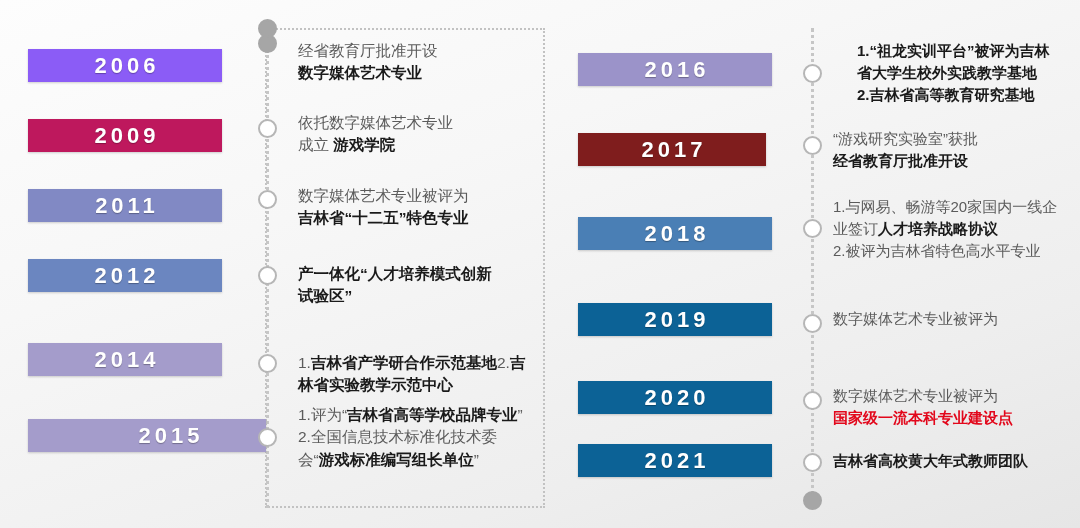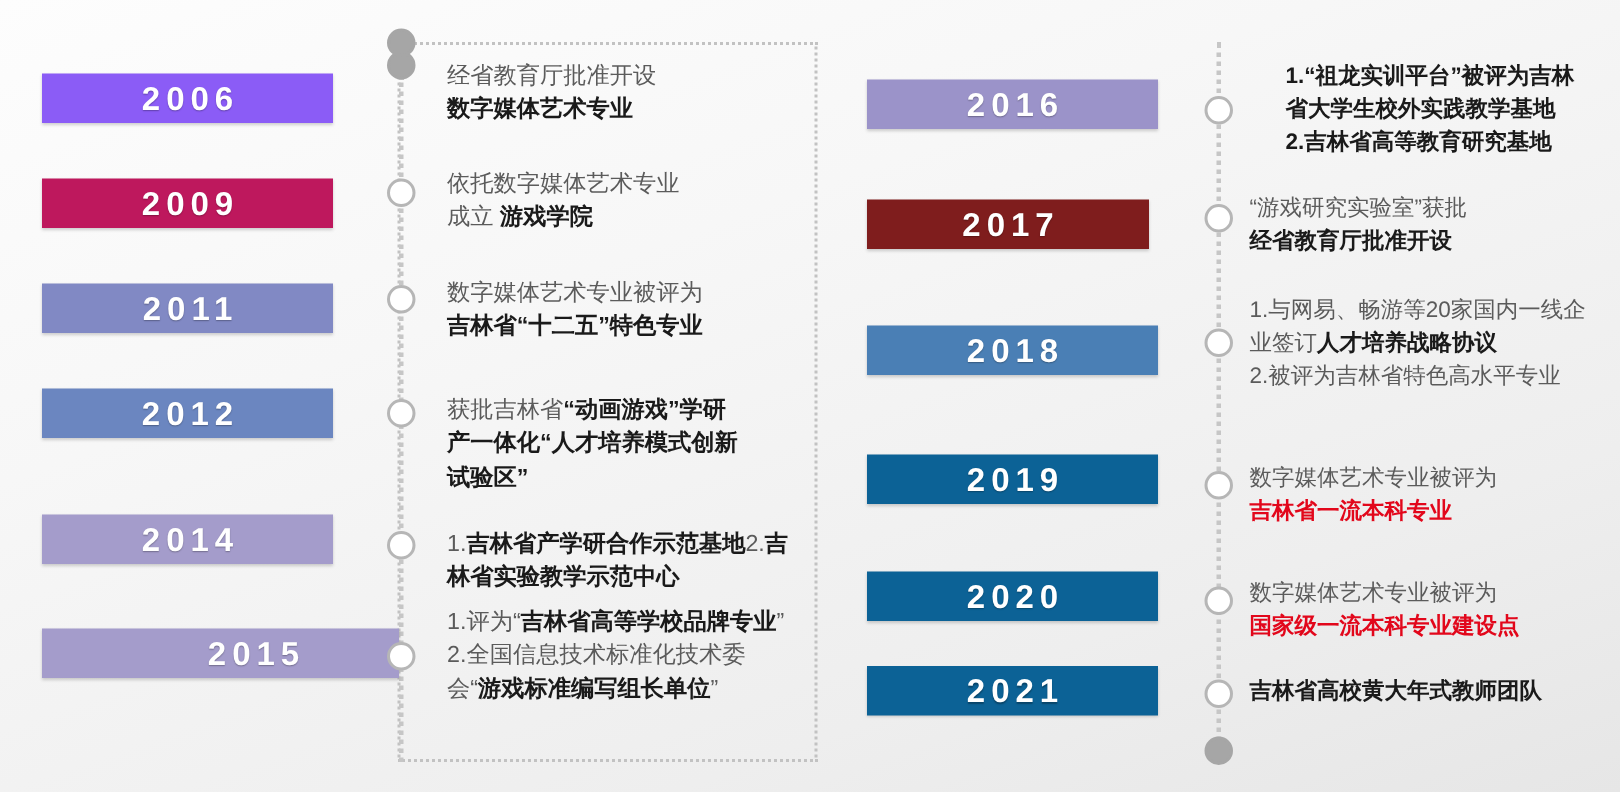--- a/index.html
+++ b/index.html
@@ -78,39 +78,39 @@
       <div class="node filled" style="left: 258px; top: 34px;"></div>
       <div class="note" style="left: 298px; top: 40px; width: 232px;"><div><span class="lead">经省教育厅批准开设</span></div><div><span class="strong">数字媒体艺术专业</span></div></div>
       <div class="year-bar" style="left: 28px; top: 119px; width: 194px; background: #be185d;">2009</div>
       <div class="node" style="left: 258px; top: 119px;"></div>
       <div class="note" style="left: 298px; top: 112px; width: 232px;"><div><span class="lead">依托数字媒体艺术专业</span></div><div><span class="lead">成立 </span><span class="strong">游戏学院</span></div></div>
       <div class="year-bar" style="left: 28px; top: 189px; width: 194px; background: rgb(129, 137, 196);">2011</div>
       <div class="node" style="left: 258px; top: 190px;"></div>
       <div class="note" style="left: 298px; top: 185px; width: 232px;"><div><span class="lead">数字媒体艺术专业被评为</span></div><div><span class="strong">吉林省“十二五”特色专业</span></div></div>
       <div class="year-bar" style="left: 28px; top: 259px; width: 194px; background: rgb(107, 134, 192);">2012</div>
       <div class="node" style="left: 258px; top: 266px;"></div>
-      <div class="note" style="left: 298px; top: 263px; width: 232px;"><div><span class="lead">获批吉林省</span><span class="strong">“动画游戏”学研</span></div><div><span class="strong">产一体化“人才培养模式创新</span></div><div><span class="strong">试验区”</span></div></div>
+      <div class="note" style="left: 298px; top: 263px; width: 232px;"><div><span class="strong">产一体化“人才培养模式创新</span></div><div><span class="strong">试验区”</span></div></div>
       <div class="year-bar" style="left: 28px; top: 343px; width: 194px; background: rgb(164, 156, 203);">2014</div>
       <div class="node" style="left: 258px; top: 354px;"></div>
       <div class="note" style="left: 298px; top: 352px; width: 232px;"><div><span class="lead">1.</span><span class="strong">吉林省产学研合作示范基地</span><span class="lead">2.</span><span class="strong">吉林省实验教学示范中心</span></div></div>
       <div class="year-bar" style="left: 28px; top: 419px; width: 194px; background: rgb(164, 156, 203); padding-left: 44px;">2015</div>
       <div class="node" style="left: 258px; top: 428px;"></div>
       <div class="note" style="left: 298px; top: 404px; width: 232px;"><div><span class="lead">1.评为“</span><span class="strong">吉林省高等学校品牌专业</span><span class="lead">”</span></div><div><span class="lead">2.全国信息技术标准化技术委</span><span class="lead">会“</span><span class="strong">游戏标准编写组长单位</span><span class="lead">”</span></div></div>
       <div class="year-bar" style="left: 578px; top: 53px; width: 194px; background: rgb(155, 147, 201);">2016</div>
       <div class="node" style="left: 803px; top: 64px;"></div>
       <div class="note right-col" style="left: 833px; top: 40px; width: 232px; margin-left: 24px;"><div><span class="strong">1.“祖龙实训平台”被评为吉林</span></div><div><span class="strong">省大学生校外实践教学基地</span></div><div><span class="strong">2.吉林省高等教育研究基地</span></div></div>
       <div class="year-bar" style="left: 578px; top: 133px; width: 188px; background: #7f1d1d;">2017</div>
       <div class="node" style="left: 803px; top: 136px;"></div>
       <div class="note right-col" style="left: 833px; top: 128px; width: 232px;"><div><span class="lead">“游戏研究实验室”获批</span></div><div><span class="strong">经省教育厅批准开设</span></div></div>
       <div class="year-bar" style="left: 578px; top: 217px; width: 194px; background: rgb(74, 127, 181);">2018</div>
       <div class="node" style="left: 803px; top: 219px;"></div>
       <div class="note right-col" style="left: 833px; top: 196px; width: 232px;"><div><span class="lead">1.与网易、畅游等20家国内一</span><span class="lead">线企业签订</span><span class="strong">人才培养战略协议</span></div><div><span class="lead">2.被评为吉林省特色高水平专业</span></div></div>
       <div class="year-bar" style="left: 578px; top: 303px; width: 194px; background: rgb(12, 98, 150);">2019</div>
       <div class="node" style="left: 803px; top: 314px;"></div>
-      <div class="note right-col" style="left: 833px; top: 308px; width: 232px;"><div><span class="lead">数字媒体艺术专业被评为</span></div><div><span class="red">吉林省一流本科专业</span></div></div>
+      <div class="note right-col" style="left: 833px; top: 308px; width: 232px;"><div><span class="lead">数字媒体艺术专业被评为</span></div></div>
       <div class="year-bar" style="left: 578px; top: 381px; width: 194px; background: rgb(12, 98, 150);">2020</div>
       <div class="node" style="left: 803px; top: 391px;"></div>
       <div class="note right-col" style="left: 833px; top: 385px; width: 232px;"><div><span class="lead">数字媒体艺术专业被评为</span></div><div><span class="red">国家级一流本科专业建设点</span></div></div>
       <div class="year-bar" style="left: 578px; top: 444px; width: 194px; background: rgb(12, 98, 150);">2021</div>
       <div class="node" style="left: 803px; top: 453px;"></div>
       <div class="note right-col" style="left: 833px; top: 450px; width: 232px;"><div><span class="strong">吉林省高校黄大年式教师团队</span></div></div>
       <div class="node filled" style="left: 803px; top: 491px;"></div>
       <div class="node filled" style="left: 258px; top: 19px;"></div>
     </div>
 </div>

